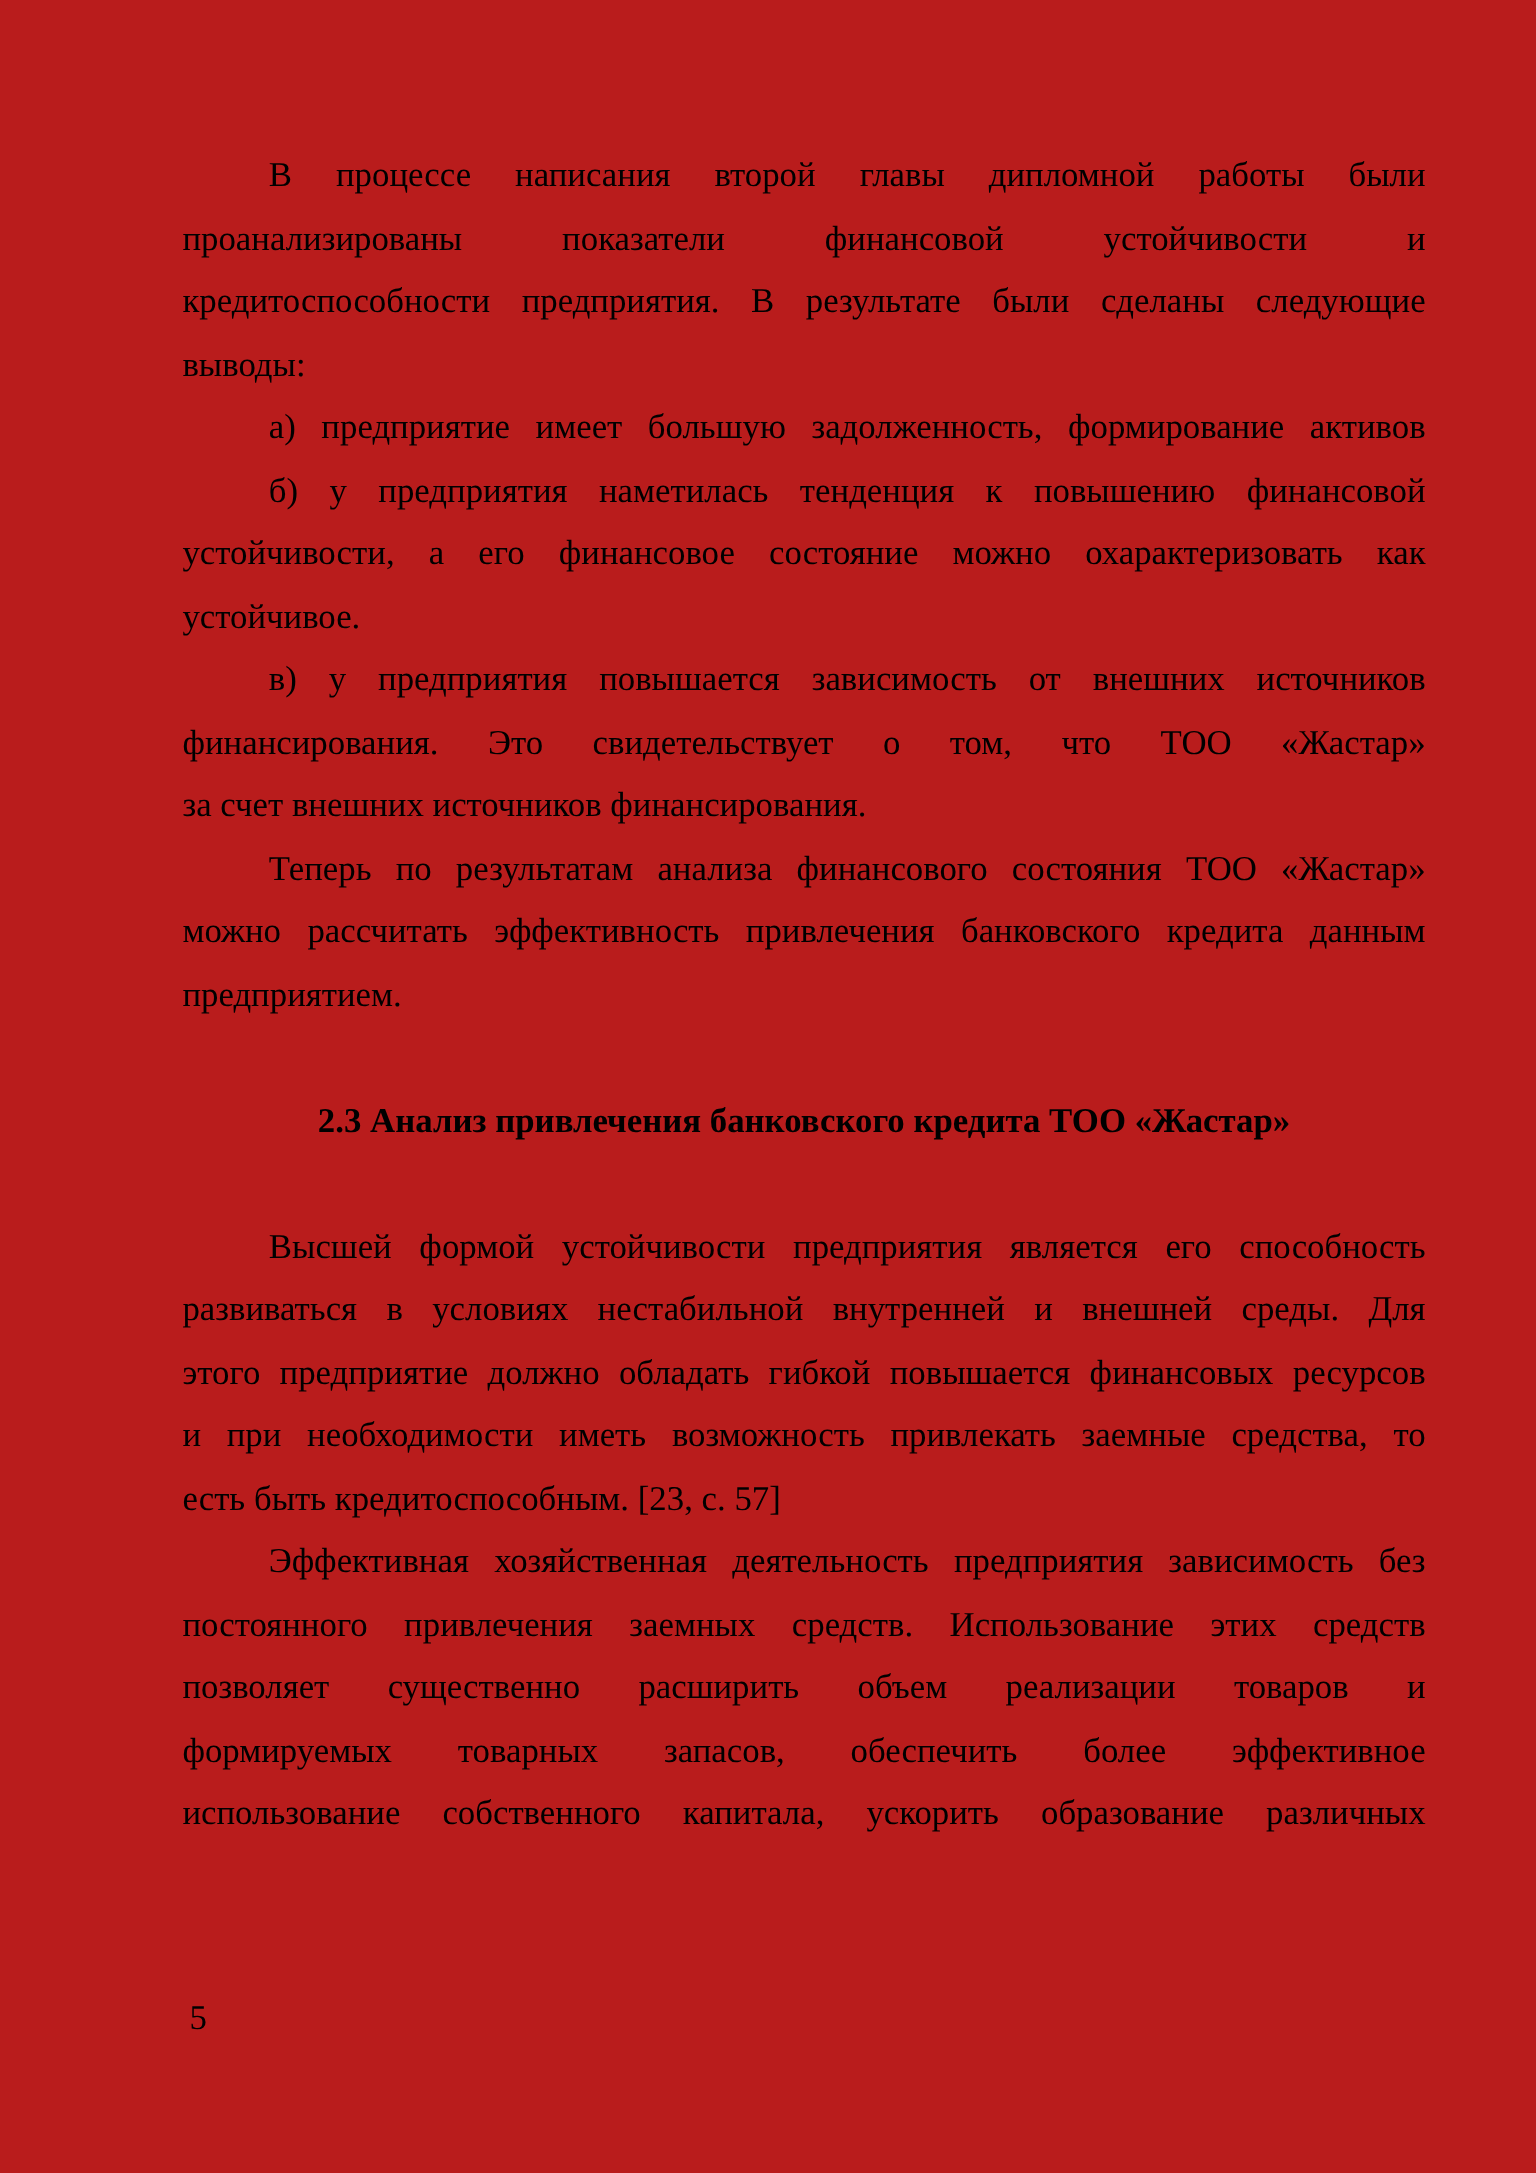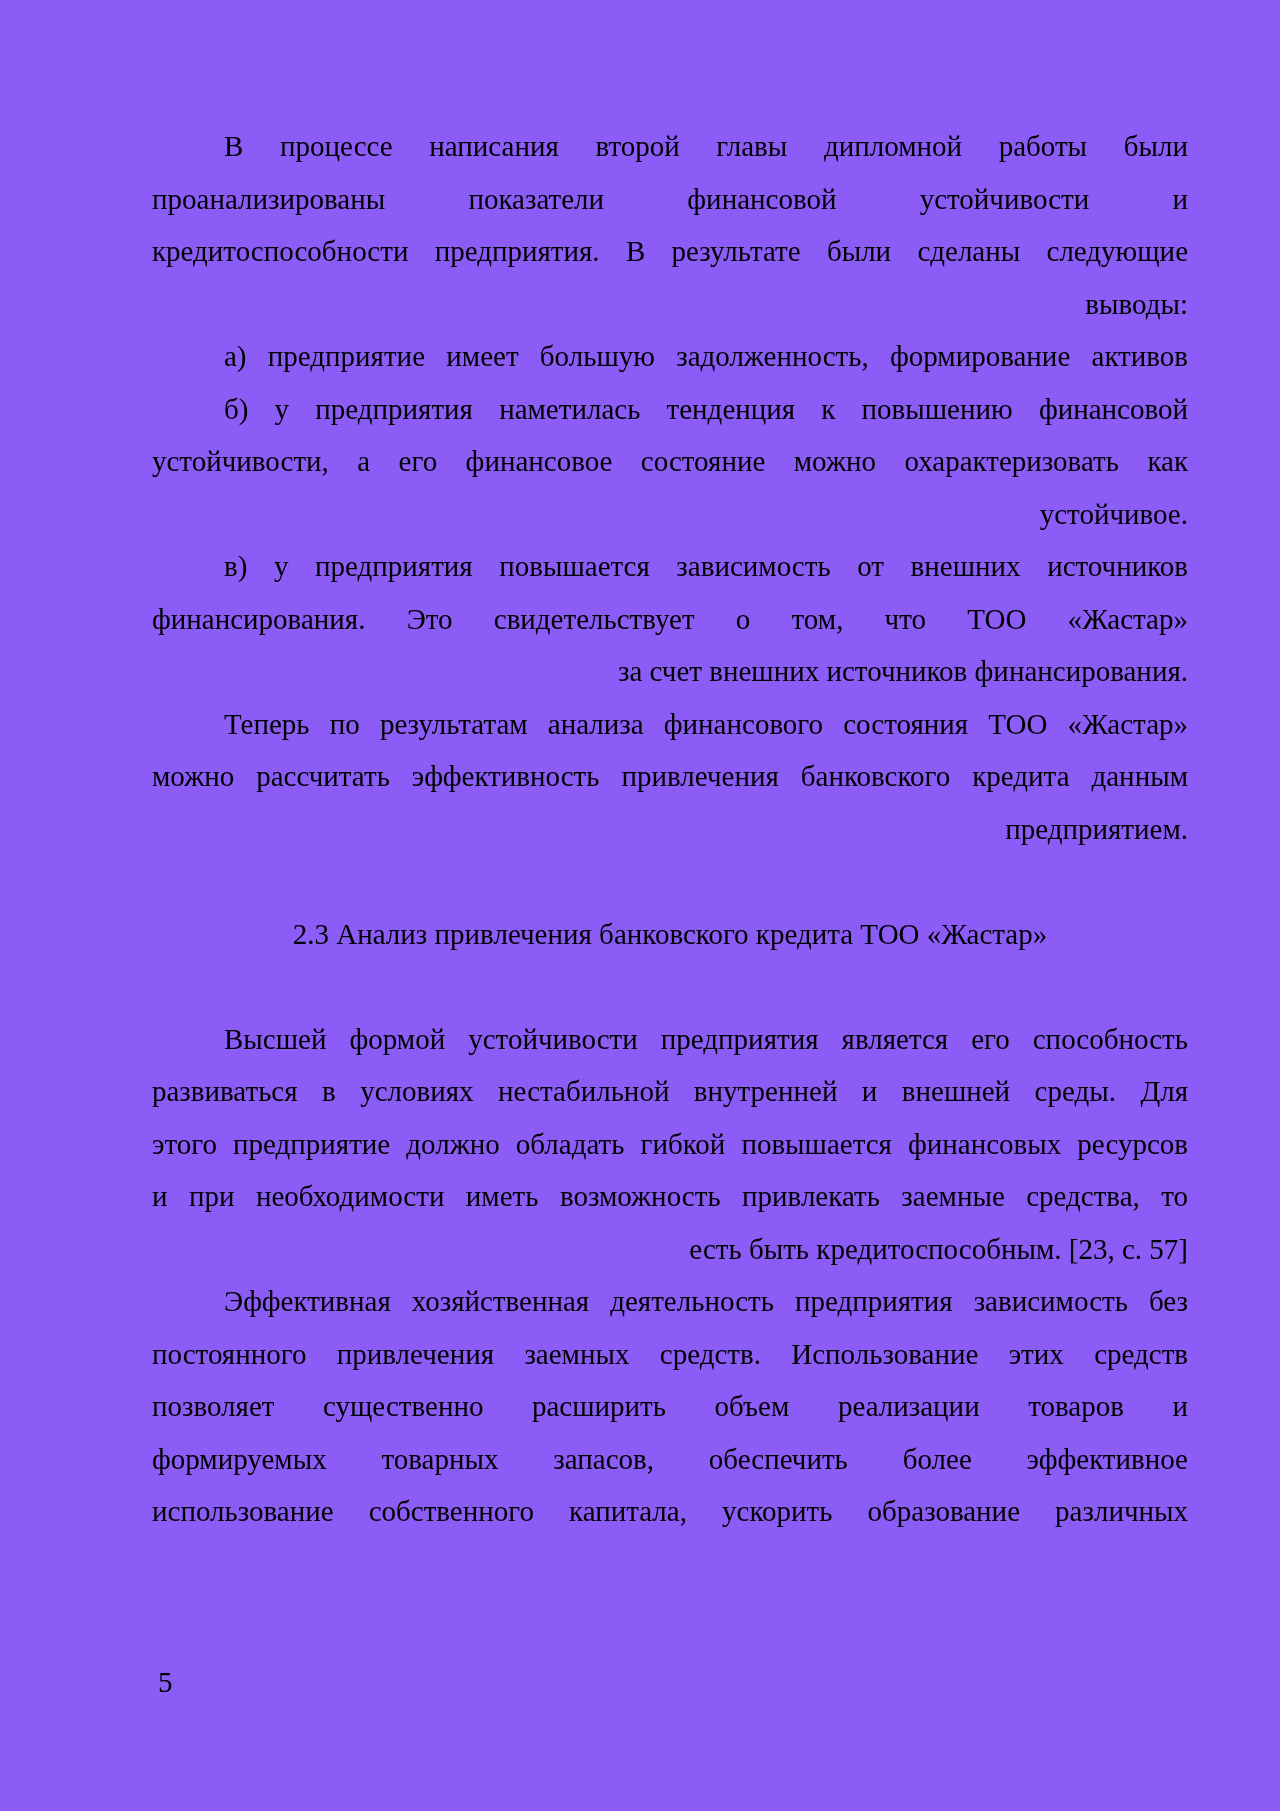--- a/index.html
+++ b/index.html
@@ -4,21 +4,21 @@
 <style>
   html, body {
     margin: 0;
     padding: 0;
     background: #ffffff;
   }
   .page {
     position: relative;
     width: 1280px;
     height: 1811px;
-    background: #8b5cf6;
+    background: #b91c1c;
     color: #000000;
     overflow: hidden;
     font-family: "Liberation Serif", "DejaVu Serif", serif;
   }
   .content {
     position: absolute;
     left: 152px;
     top: 120px;
     width: 1036px;
     font-size: 29px;
@@ -29,31 +29,31 @@
     width: 100%;
     white-space: normal;
   }
   
   .j {
     text-align: justify;
     text-align-last: justify;
   }
   
   .last {
-    text-align: right;
+    text-align: left;
   }
   
   .ind {
     text-indent: 72px;
   }
   .sp {
     height: 52.5px;
   }
   .heading {
-    font-weight: normal;
+    font-weight: bold;
     text-align: right;
     text-align-last: center;
   }
   .pageno {
     position: absolute;
     left: 158px;
     top: 1656px;
     font-size: 29px;
     line-height: 52.5px;
     color: #000000;

